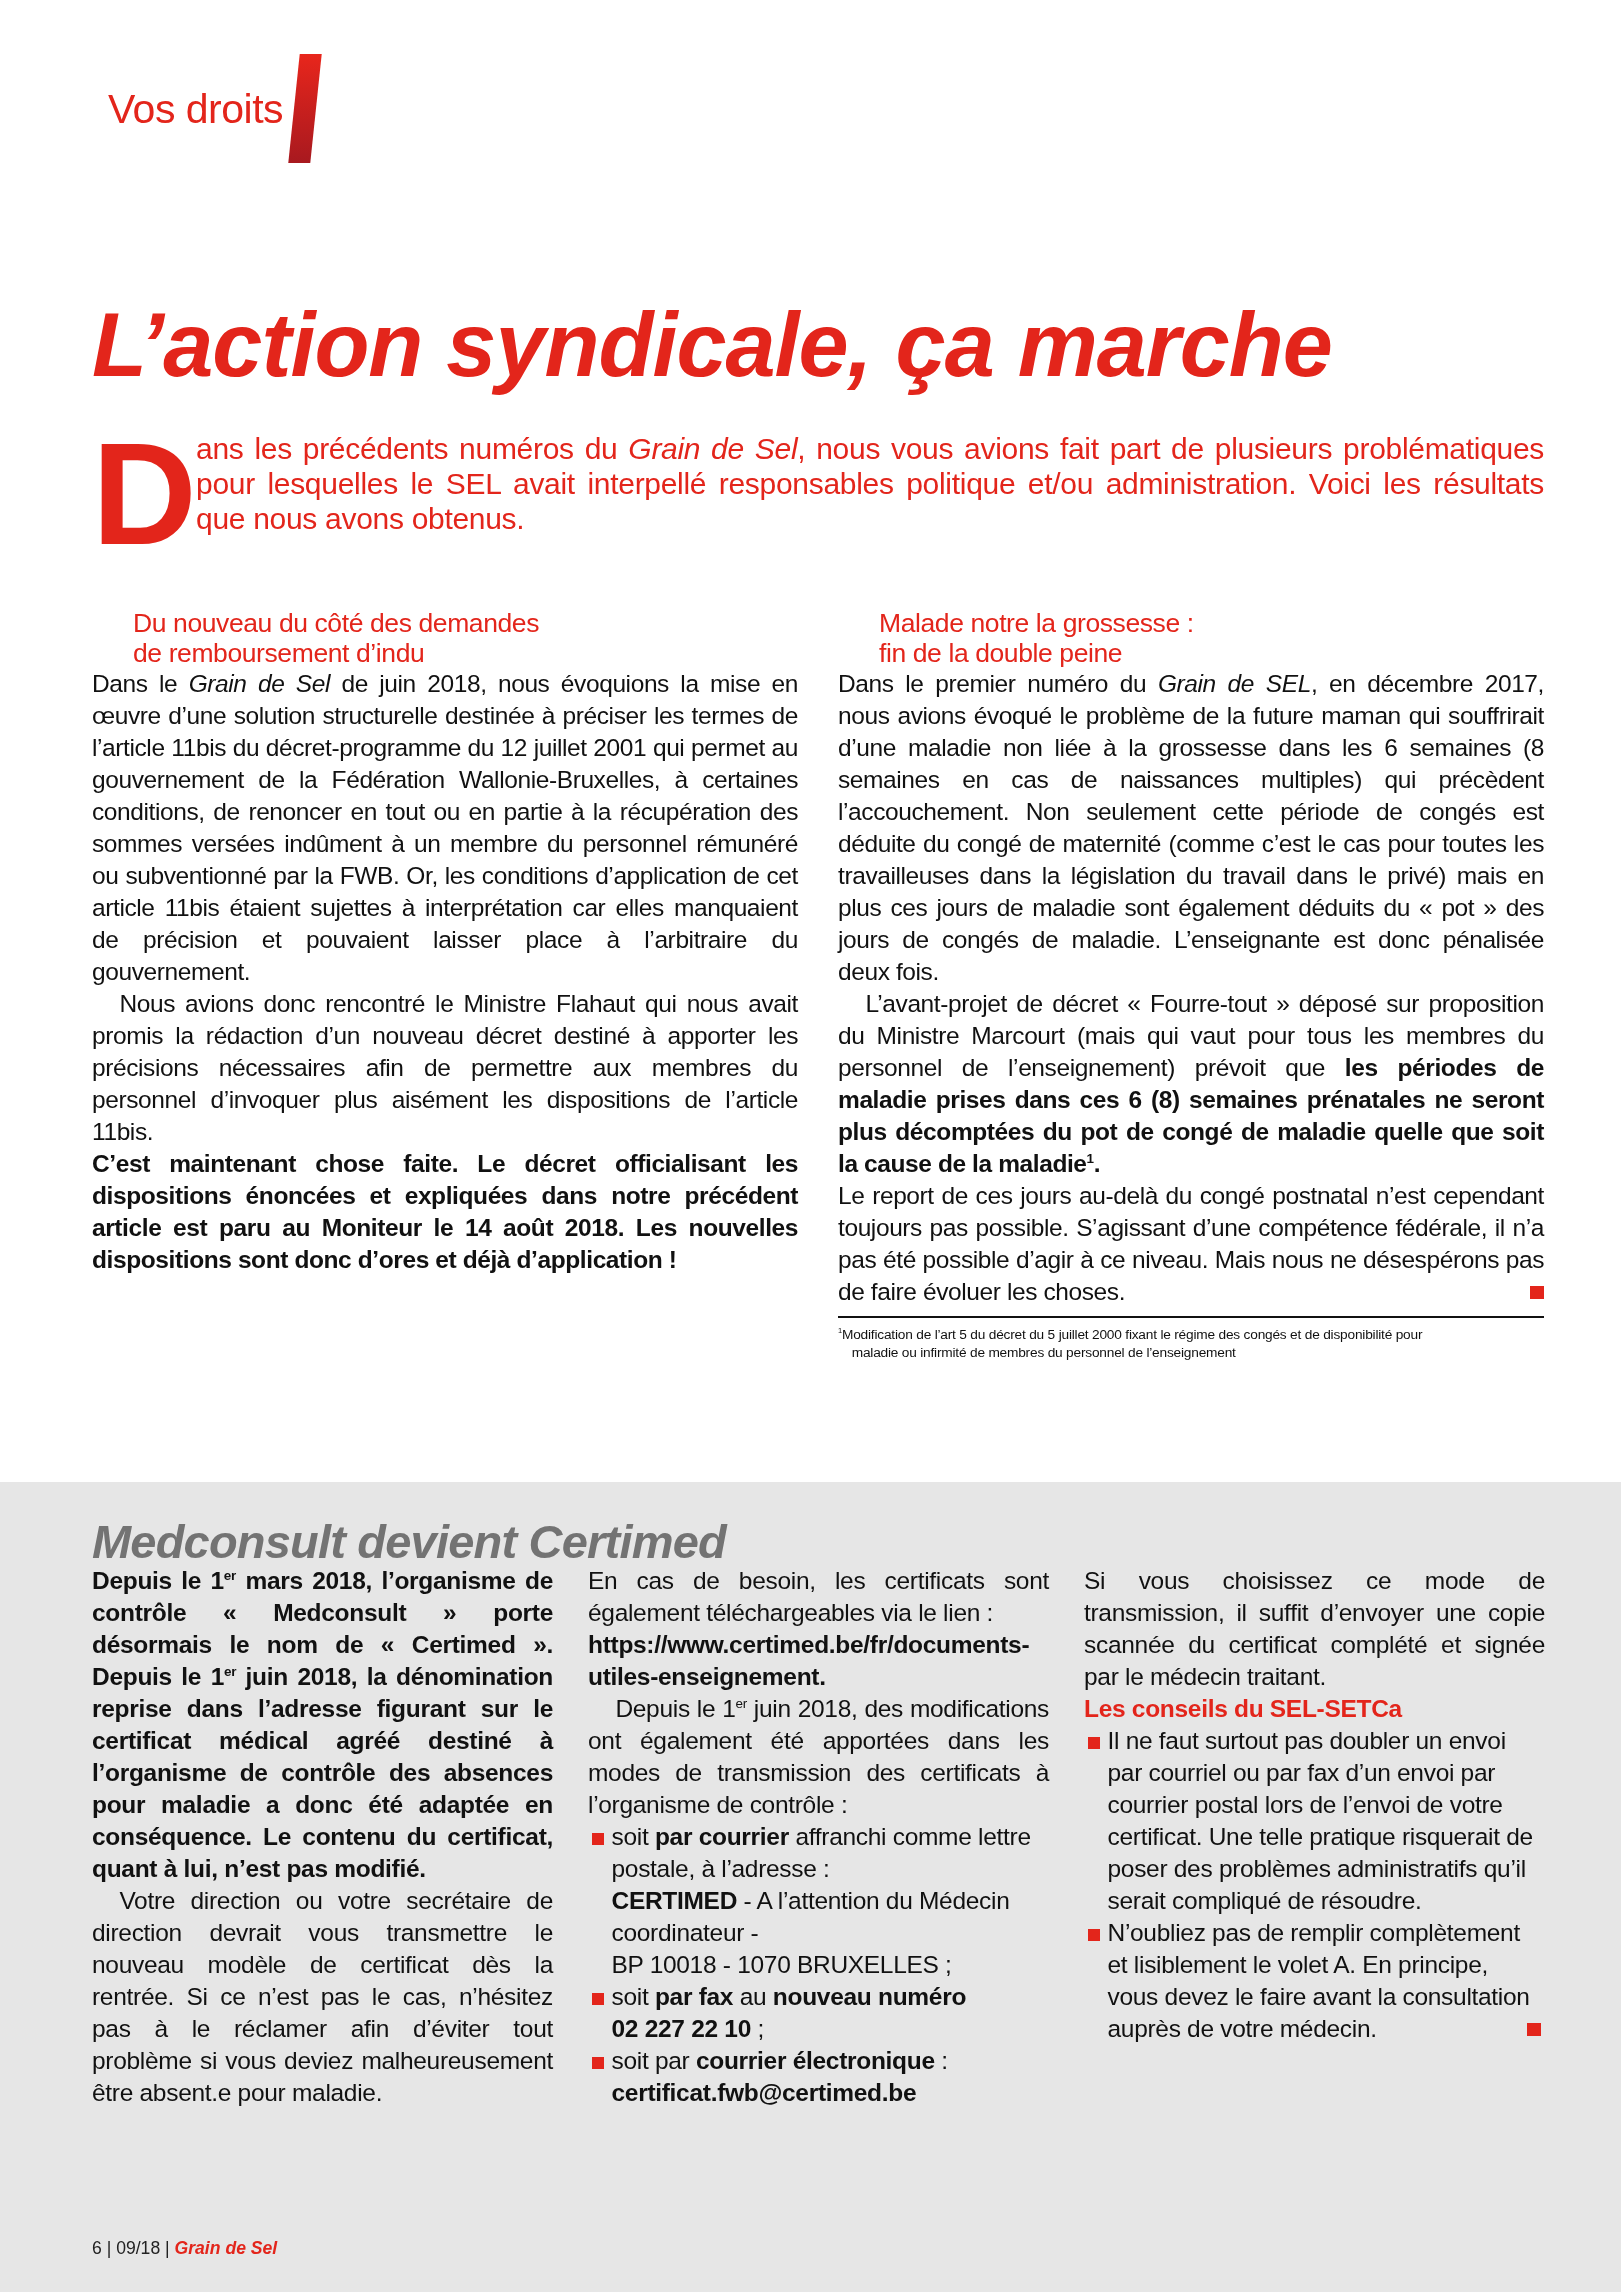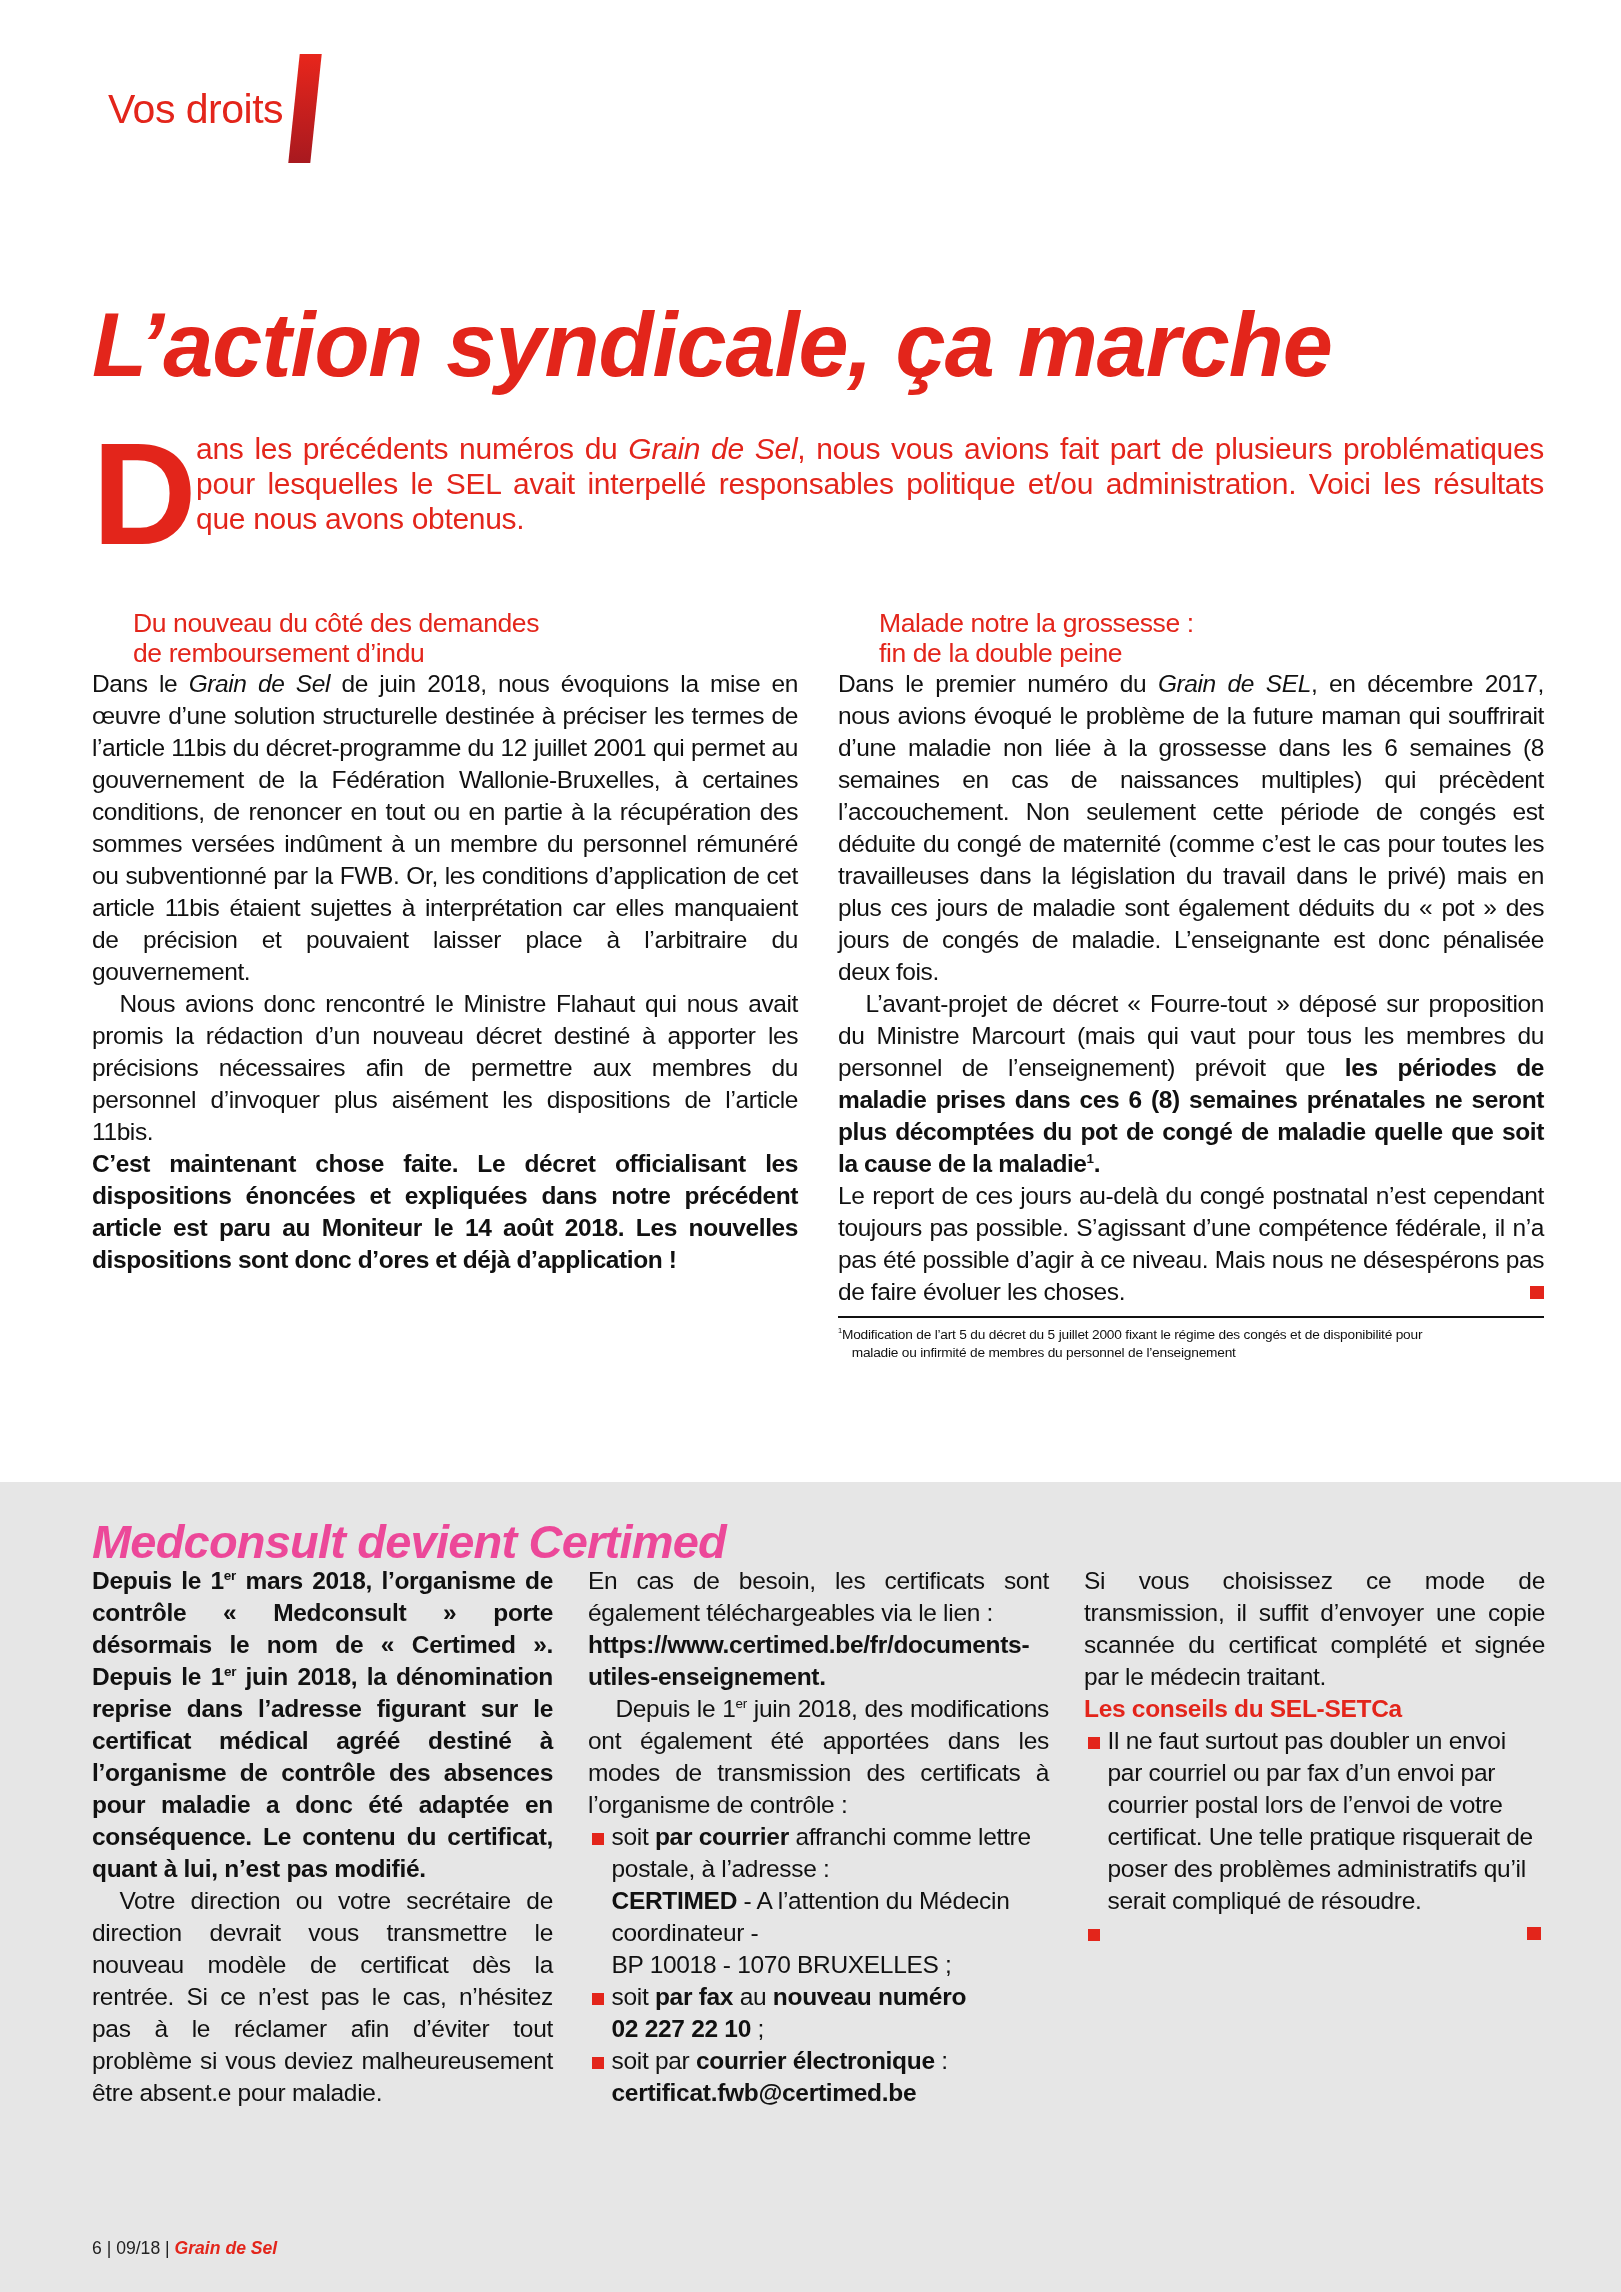--- a/index.html
+++ b/index.html
@@ -48,21 +48,21 @@
   }
   .fn-rule { border-top:2px solid #111; margin-top:7.8px; }
   .footnote { font-size:13.7px; line-height:18.6px; margin-top:7.8px; text-align:left; letter-spacing:-0.2px; }
   .footnote .fn-cont { padding-left:13.7px; display:block; }
 
   .grey {
     position:absolute; left:0; top:1482px; width:1621px; height:811px; background:#e6e6e6;
   }
   .box-title {
     position:absolute; left:92px; top:1514px;
-    font-size:47px; font-weight:bold; font-style:italic; color:#ec4899; letter-spacing:-0.8px;
+    font-size:47px; font-weight:bold; font-style:italic; color:#737373; letter-spacing:-0.8px;
   }
   .bcol {
     position:absolute; width:461px; top:1565px;
     font-size:24.5px; line-height:32px; text-align:justify; letter-spacing:-0.3px;
   }
   .bcol p { margin:0; }
   .bullets { list-style:none; margin:0; padding:0; text-align:left; }
   .bullets li { position:relative; padding-left:23.5px; }
   .bullets li::before {
     content:""; position:absolute; left:3.9px; top:11.8px; width:11.8px; height:11.8px; background:#e3251b;
@@ -141,21 +141,21 @@
       <b>certificat.fwb@certimed.be</b>
     </li>
   </ul>
 </div>
 
 <div class="bcol" style="left:1084px;">
   <p>Si vous choisissez ce mode de transmission, il suffit d’envoyer une copie scannée du certificat complété et signée par le médecin traitant.</p>
   <div class="advice-title">Les conseils du SEL-SETCa</div>
   <ul class="bullets">
     <li>Il ne faut surtout pas doubler un envoi par courriel ou par fax d’un envoi par courrier postal lors de l’envoi de votre certificat. Une telle pratique risquerait de poser des problèmes administratifs qu’il serait compliqué de résoudre.</li>
-    <li><span class="end-square" style="margin-right:3.9px;"></span></li>
+    <li><span>N’oubliez pas de remplir complètement et lisiblement le volet A. En principe, vous devez le faire avant la consultation auprès de votre médecin.</span><span class="end-square" style="margin-right:3.9px;"></span></li>
   </ul>
 </div>
 
 <div class="footer">
   <span>6</span>
   <span>|</span>
   <span>09/18</span>
   <span>|</span>
   <span class="mag">Grain de Sel</span>
 </div>

